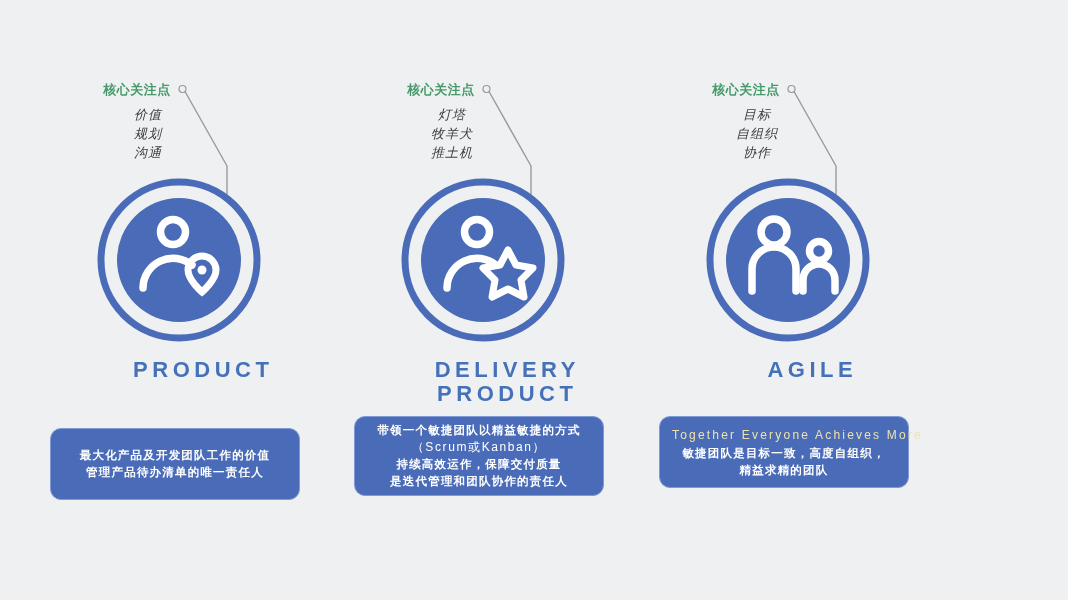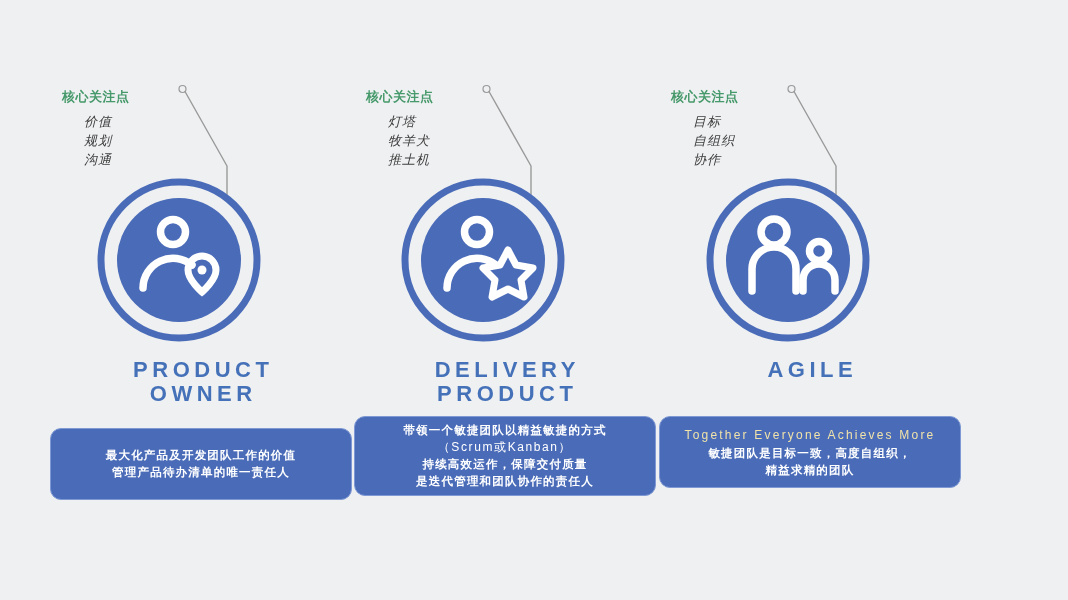--- a/index.html
+++ b/index.html
@@ -38,24 +38,24 @@
     width: 306px;
     height: 600px;
   }
   .col-0 { left: 48px; }
   .col-1 { left: 352px; }
   .col-2 { left: 657px; }
 
   
   .annot {
     position: absolute;
-    top: 89px;
+    top: 82px;
     left: 14px;
     width: 150px;
-    text-align: left;
+    text-align: center;
   }
 
   .annot-title {
     color: #46996a;
     font-size: 13px;
     font-weight: bold;
     letter-spacing: 0.5px;
     line-height: 16px;
     white-space: nowrap;
   }
@@ -105,21 +105,21 @@
     letter-spacing: 4.5px;
     line-height: 24px;
     text-indent: 4.5px;
   }
   .role-title .ln { display: block; }
 
   
   .card {
     position: absolute;
     left: 2px;
-    width: 302px;
+    width: 250px;
     background: #4a6cb8;
     border: 1px solid #7f99d4;
     border-radius: 11px;
     padding: 10px 12px;
     text-align: center;
   }
   .col-0 .card { top: 416px; height: 72px; display: flex; flex-direction: column; justify-content: center; margin-top: 12px; }
   .col-1 .card { top: 416px; height: 80px; display: flex; flex-direction: column; justify-content: center; }
   .col-2 .card { top: 416px; height: 72px; display: flex; flex-direction: column; justify-content: center; }
 
@@ -178,21 +178,20 @@
           </g>
           <g fill="none" stroke="#ffffff" stroke-width="7">
             <path d="M105 78 a14 14 0 0 1 14 14 c0 10 -14 22 -14 22 c0 0 -14 -12 -14 -22 a14 14 0 0 1 14 -14 z"></path>
             <circle cx="105" cy="92" r="4.5" fill="#ffffff" stroke="none"></circle>
           </g>
         </svg>
       </div>
 
       <div class="role-title">
         <span class="ln">PRODUCT</span>
-        <span class="ln">OWNER</span>
       </div>
 
       <div class="card">
         <div class="card-line">最大化产品及开发团队工作的价值</div>
         <div class="card-line">管理产品待办清单的唯一责任人</div>
       </div>
     </div>
 
     <div class="col col-1">
 

